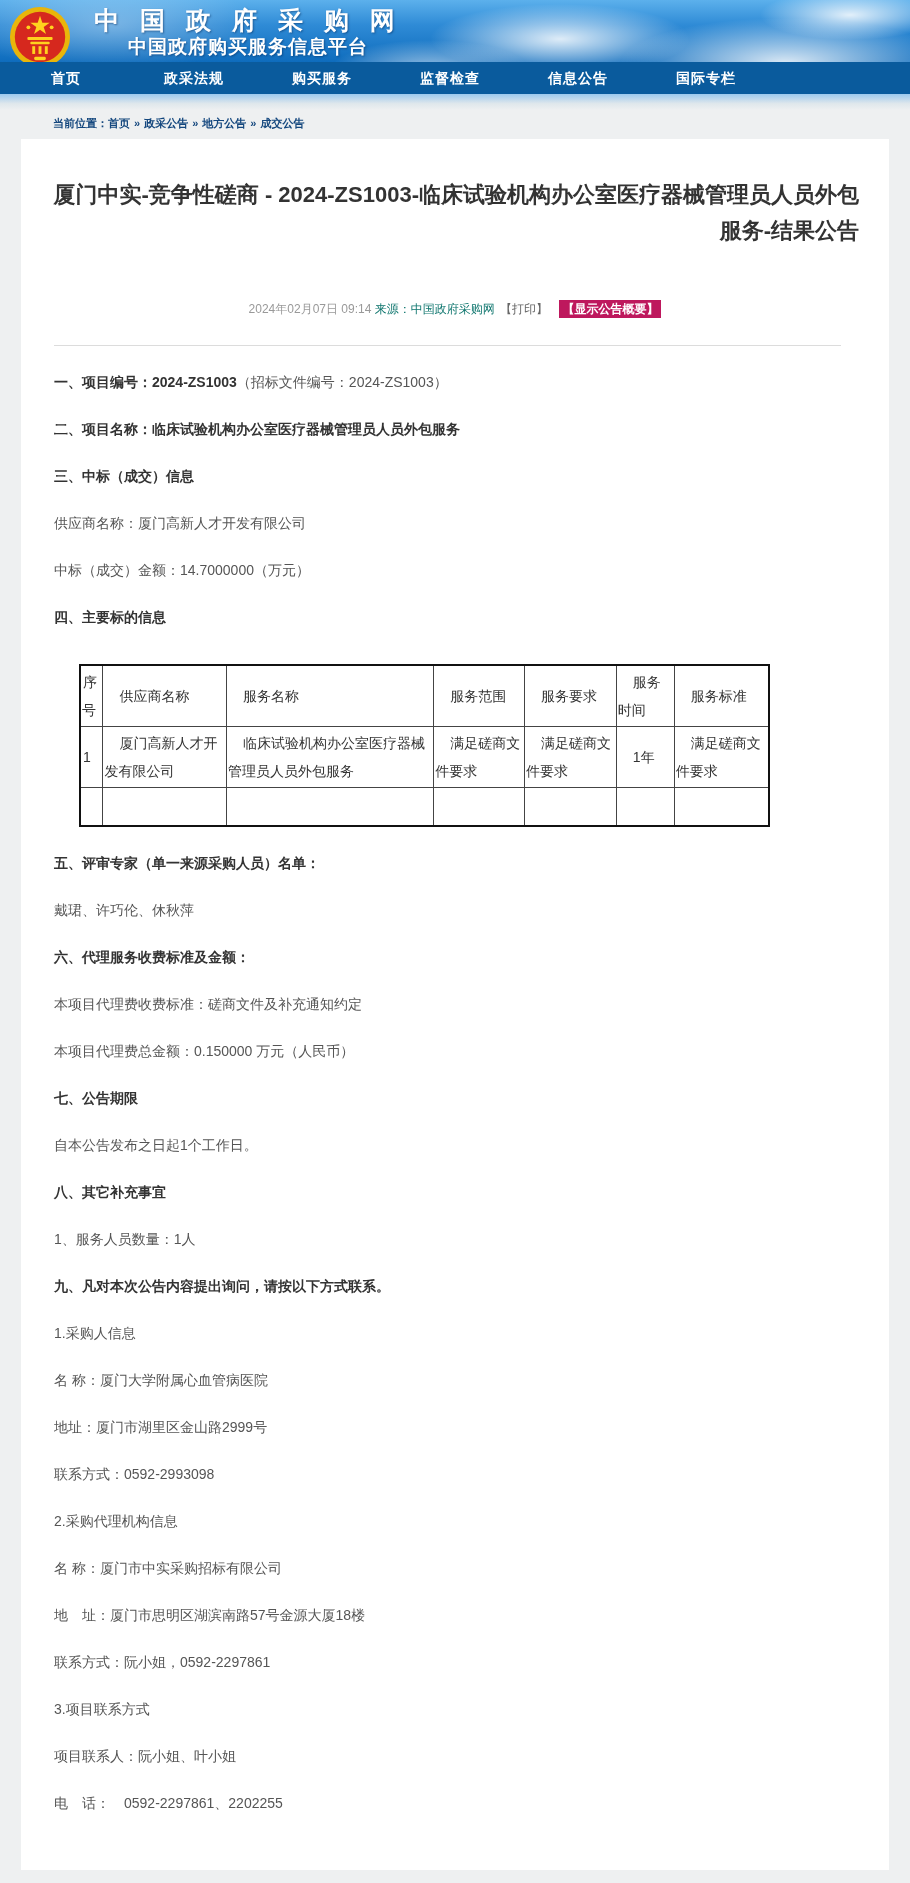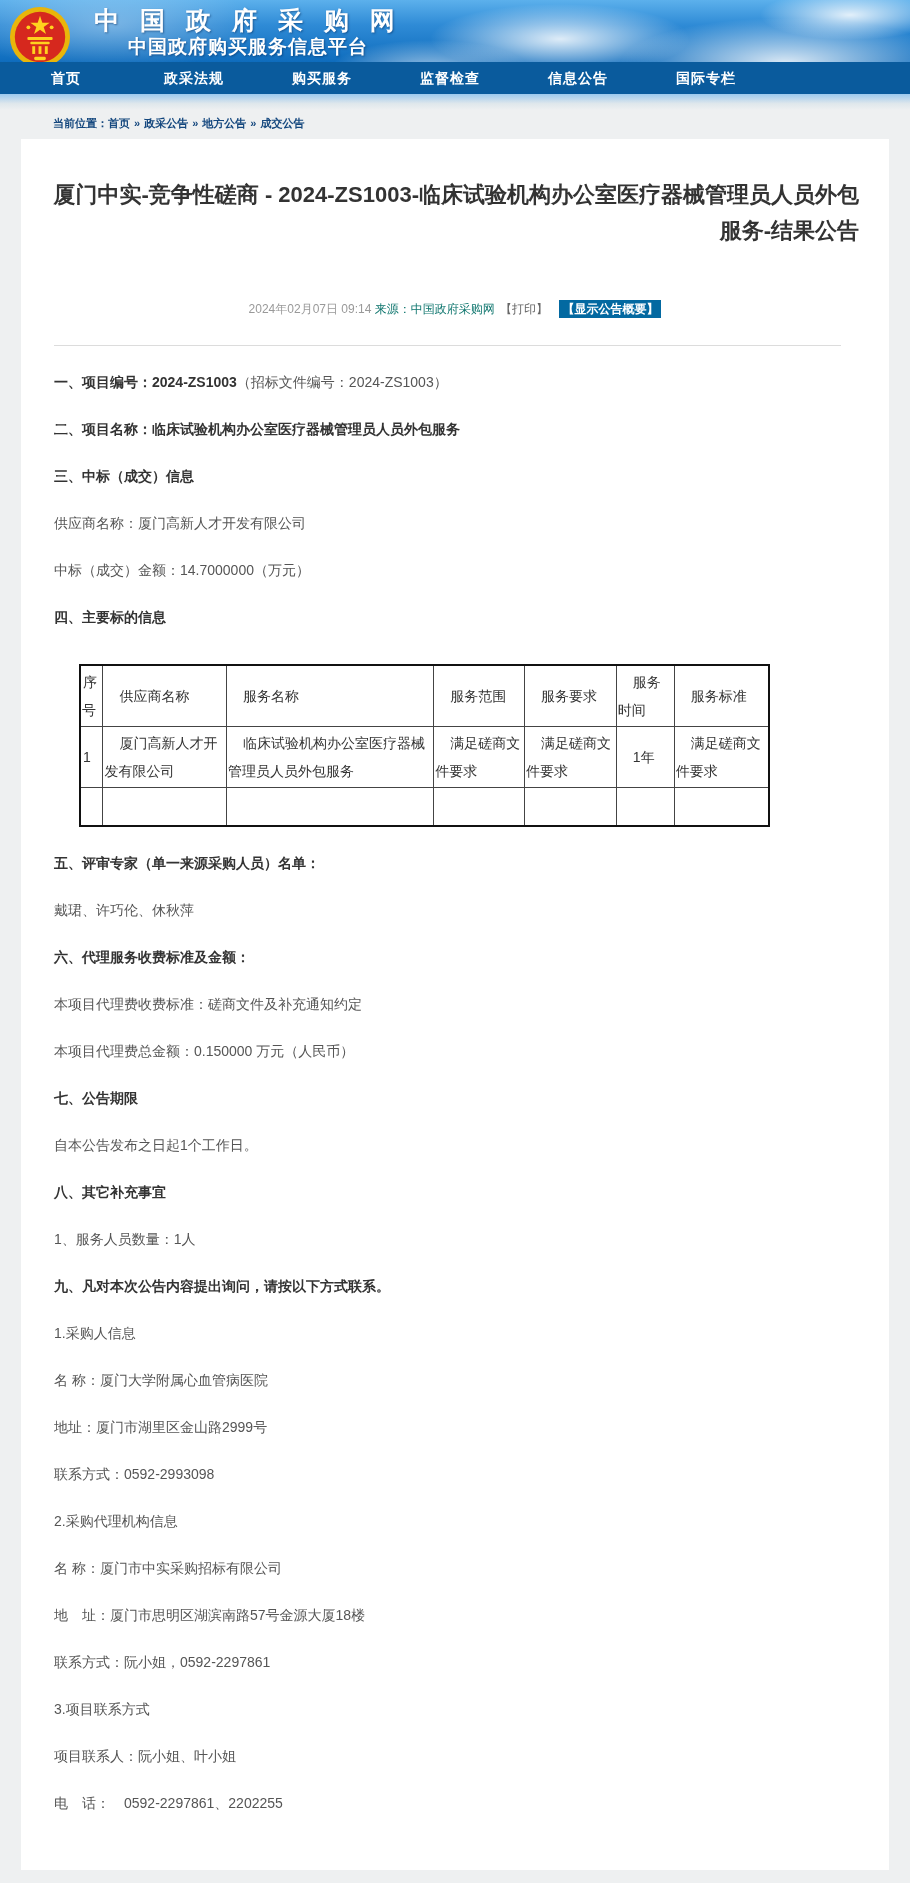--- a/index.html
+++ b/index.html
@@ -101,21 +101,21 @@
   <span>当前位置：</span><a>首页</a><span class="crumb-sep">»</span><a>政采公告</a><span class="crumb-sep">»</span><a>地方公告</a><span class="crumb-sep">»</span><a>成交公告</a>
 </div>
 
 <div class="card">
   <h1 class="article-title">厦门中实-竞争性磋商 - 2024-ZS1003-临床试验机构办公室医疗器械管理员人员外包服务-结果公告</h1>
 
   <div class="meta">
     <span>2024年02月07日 09:14</span>
     <span class="src">来源：中国政府采购网</span>
     <span class="print-btn">【打印】</span>
-    <span class="summary-badge" style="background: #0369a1;">【显示公告概要】</span>
+    <span class="summary-badge" style="background: #be185d;">【显示公告概要】</span>
   </div>
 
   <div class="inner">
     <hr class="divider">
 
     <p class="body-p"><b>一、项目编号：2024-ZS1003</b><span>（招标文件编号：2024-ZS1003）</span></p>
     <p class="body-p"><b>二、项目名称：临床试验机构办公室医疗器械管理员人员外包服务</b><span></span></p>
     <p class="body-p"><b>三、中标（成交）信息</b><span></span></p>
     <p class="body-p"><b></b><span>供应商名称：厦门高新人才开发有限公司</span></p>
     <p class="body-p"><b></b><span>中标（成交）金额：14.7000000（万元）</span></p>

